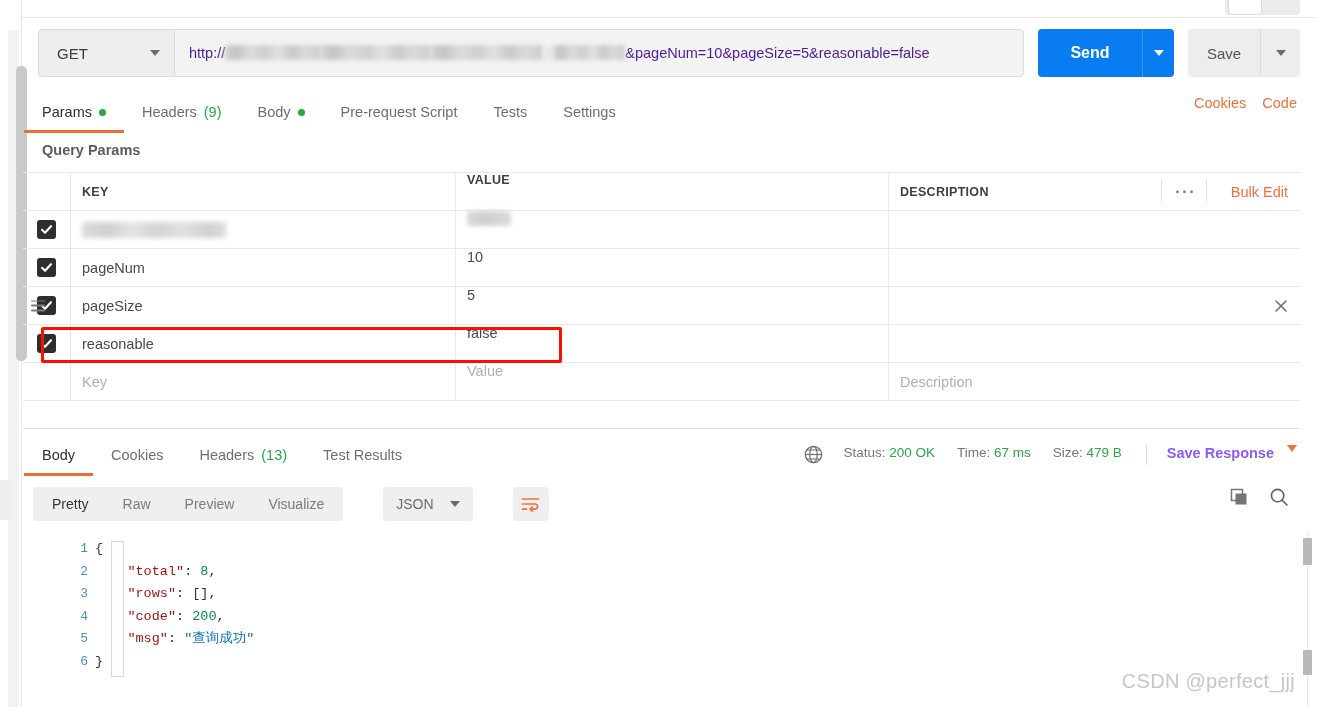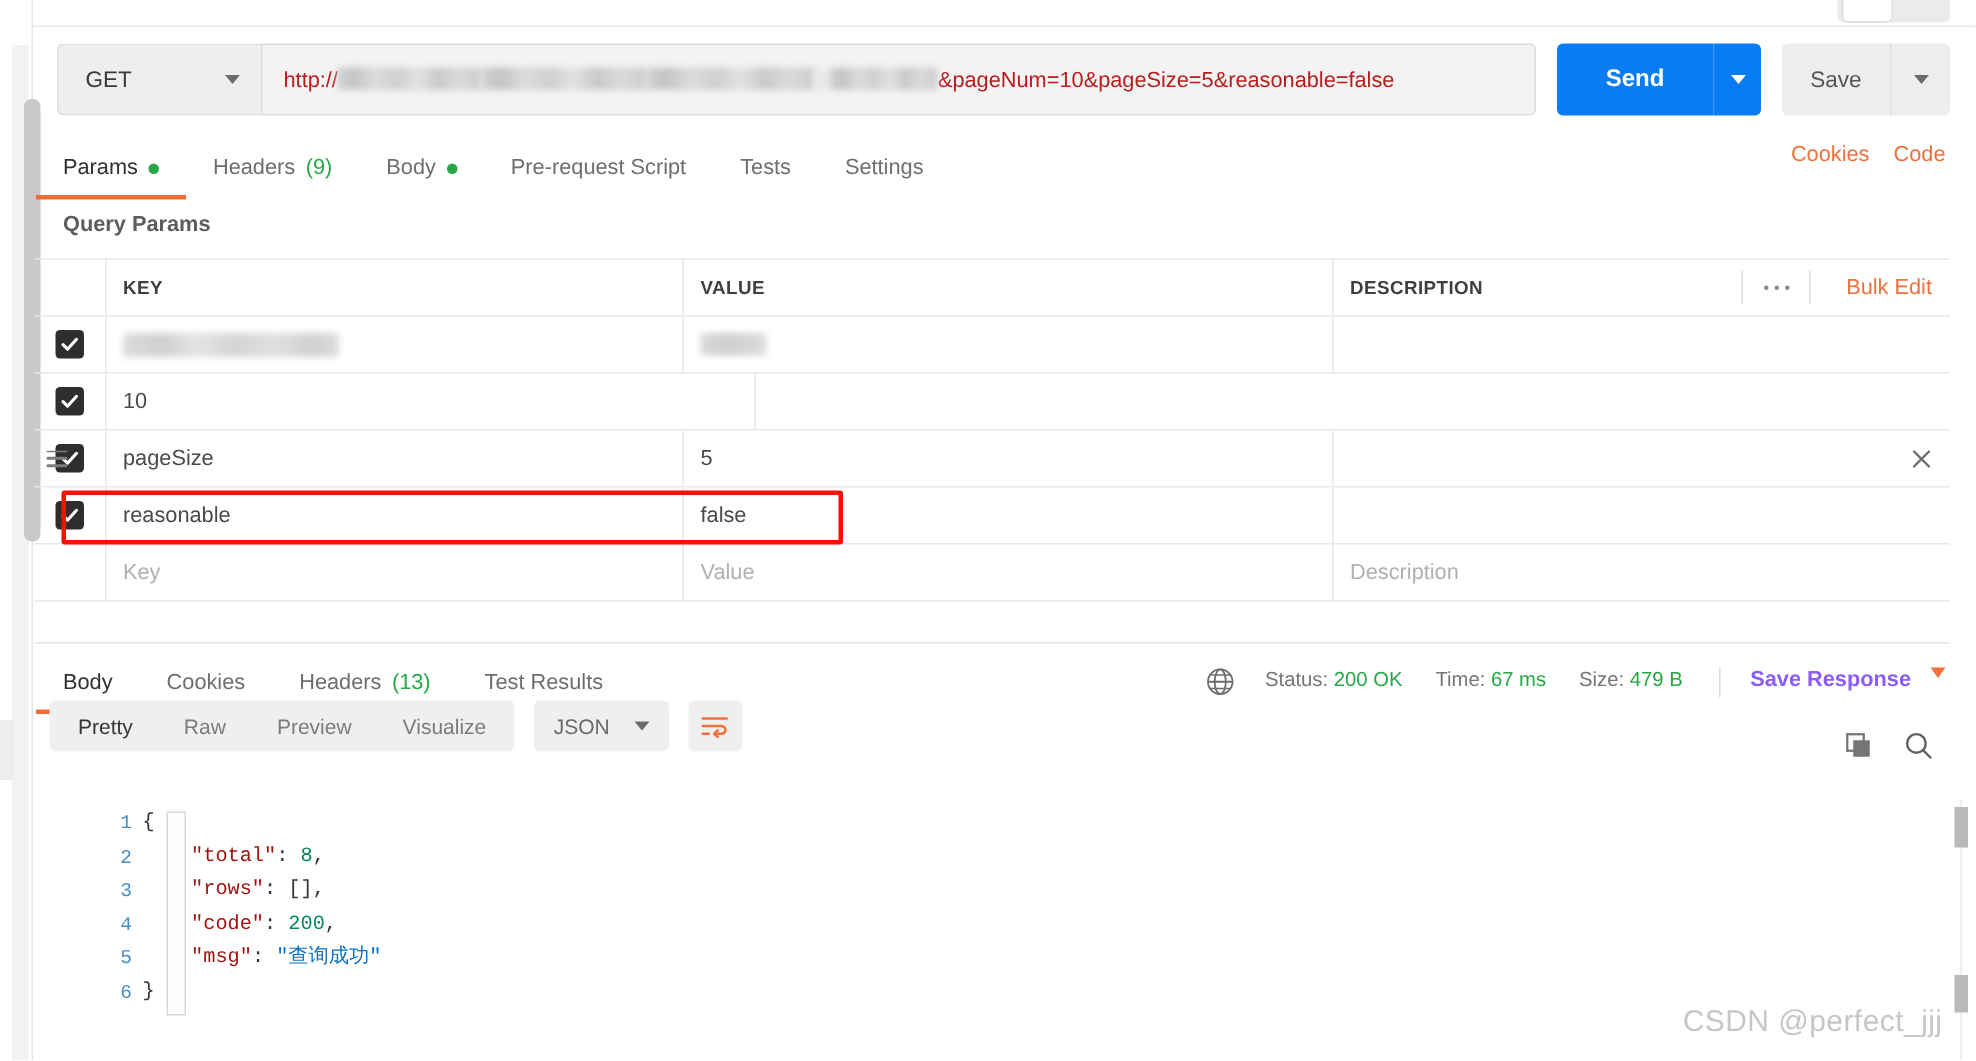--- a/index.html
+++ b/index.html
@@ -59,21 +59,21 @@
   .caret-dark {
     width: 0; height: 0; border-left: 5px solid transparent;
     border-right: 5px solid transparent; border-top: 6px solid #6b6b6b;
   }
   .url-box {
     flex: 1; height: 48px; background: #f3f3f3;
     border: 1px solid #dcdcdc; border-radius: 0 4px 4px 0;
     display: flex; align-items: center; padding: 0 14px;
     position: relative; overflow: hidden;
   }
-  .url-text { font-size: 14.5px; color: #b91c1c; white-space: nowrap; }
+  .url-text { font-size: 14.5px; color: #4c1d95; white-space: nowrap; }
   .url-blur {
     display: inline-block; height: 15px; vertical-align: -2px;
     background: linear-gradient(90deg,#d2d2d2 0%,#c4c4c4 12%,#dcdcdc 26%,#cfcfcf 42%,
                 #e2e2e2 56%,#c9c9c9 70%,#dadada 84%,#cdcdcd 100%);
     filter: blur(2.2px); border-radius: 2px;
   }
   .url-blur.a { width: 96px; }
   .url-blur.b { width: 110px; }
   .url-blur.c { width: 112px; }
   .url-blur.d { width: 72px; }
@@ -136,21 +136,21 @@
   .params-table {
     position: absolute; left: 23px; top: 172px; right: 17px;
     border-top: 1px solid #e8e8e8;
   }
   .prow { display: flex; height: 38px; border-bottom: 1px solid #e8e8e8; position: relative; }
   .prow.header { height: 38px; }
   .c-check { width: 48px; display: flex; align-items: center; justify-content: center;
              border-right: 1px solid #e8e8e8; position: relative; }
   .c-key { width: 385px; display: flex; align-items: center; padding-left: 11px;
            border-right: 1px solid #e8e8e8; }
-  .c-val { width: 433px; display: flex; align-items: center; padding-left: 11px;
+  .c-val { width: 433px; display: flex; padding-left: 11px;
            border-right: 1px solid #e8e8e8; }
   .c-desc { flex: 1; display: flex; align-items: center; padding-left: 11px; position: relative; }
   .hdr-text { font-size: 12.5px; font-weight: bold; color: #3f3f3f; letter-spacing: .3px; }
   .cell-text { font-size: 14.5px; color: #4a4a4a; }
   .cell-ph { font-size: 14.5px; color: #b0b0b0; }
   .cbox {
     width: 19px; height: 19px; background: #2e2e2e; border-radius: 3px;
     display: flex; align-items: center; justify-content: center; cursor: pointer;
   }
   .cbox svg { display: block; }
@@ -212,21 +212,21 @@
   .stat-item b { font-weight: normal; color: #27a745; }
   .stat-sep { width: 1px; height: 20px; background: #dcdcdc; margin: 0 16px 0 2px; }
   .save-resp { color: #8b5cf6; font-size: 14.5px; font-weight: bold; cursor: pointer; }
   .caret-orange {
     width: 0; height: 0; border-left: 5px solid transparent;
     border-right: 5px solid transparent; border-top: 7px solid #f1713c;
     margin-left: 9px;
   }
 
   
-  .body-toolbar { position: absolute; left: 33px; top: 467px; display: flex; align-items: flex-start; }
+  .body-toolbar { position: absolute; left: 33px; top: 487px; display: flex; align-items: flex-start; gap: 27px; }
   .seg-group {
     height: 34px; background: #efefef; border-radius: 4px;
     display: flex; align-items: center; padding: 0 2px;
   }
   .seg {
     padding: 0 17px; height: 30px; display: flex; align-items: center;
     font-size: 14px; color: #7b7b7b; cursor: pointer; border-radius: 3px;
   }
   .seg.active { color: #353535; }
   .fmt-select {
@@ -390,20 +390,23 @@
       <div class="c-desc"></div>
     </div>
 
     <div class="prow">
       <div class="c-check">
         <span class="cbox">
           <svg width="13" height="13" viewBox="0 0 13 13">
               <path d="M2 6.8 L5 9.8 L11 3.2" stroke="#fff" stroke-width="2.1" fill="none" stroke-linecap="round" stroke-linejoin="round"></path>
             </svg>
         </span>
+      </div>
+      <div class="c-key">
+        <span class="cell-text">pageNum</span>
       </div>
       <div class="c-val">
         <span class="cell-text">10</span>
       </div>
       <div class="c-desc"></div>
     </div>
 
     <div class="prow">
       <div class="c-check">
         <span class="drag-handle">

